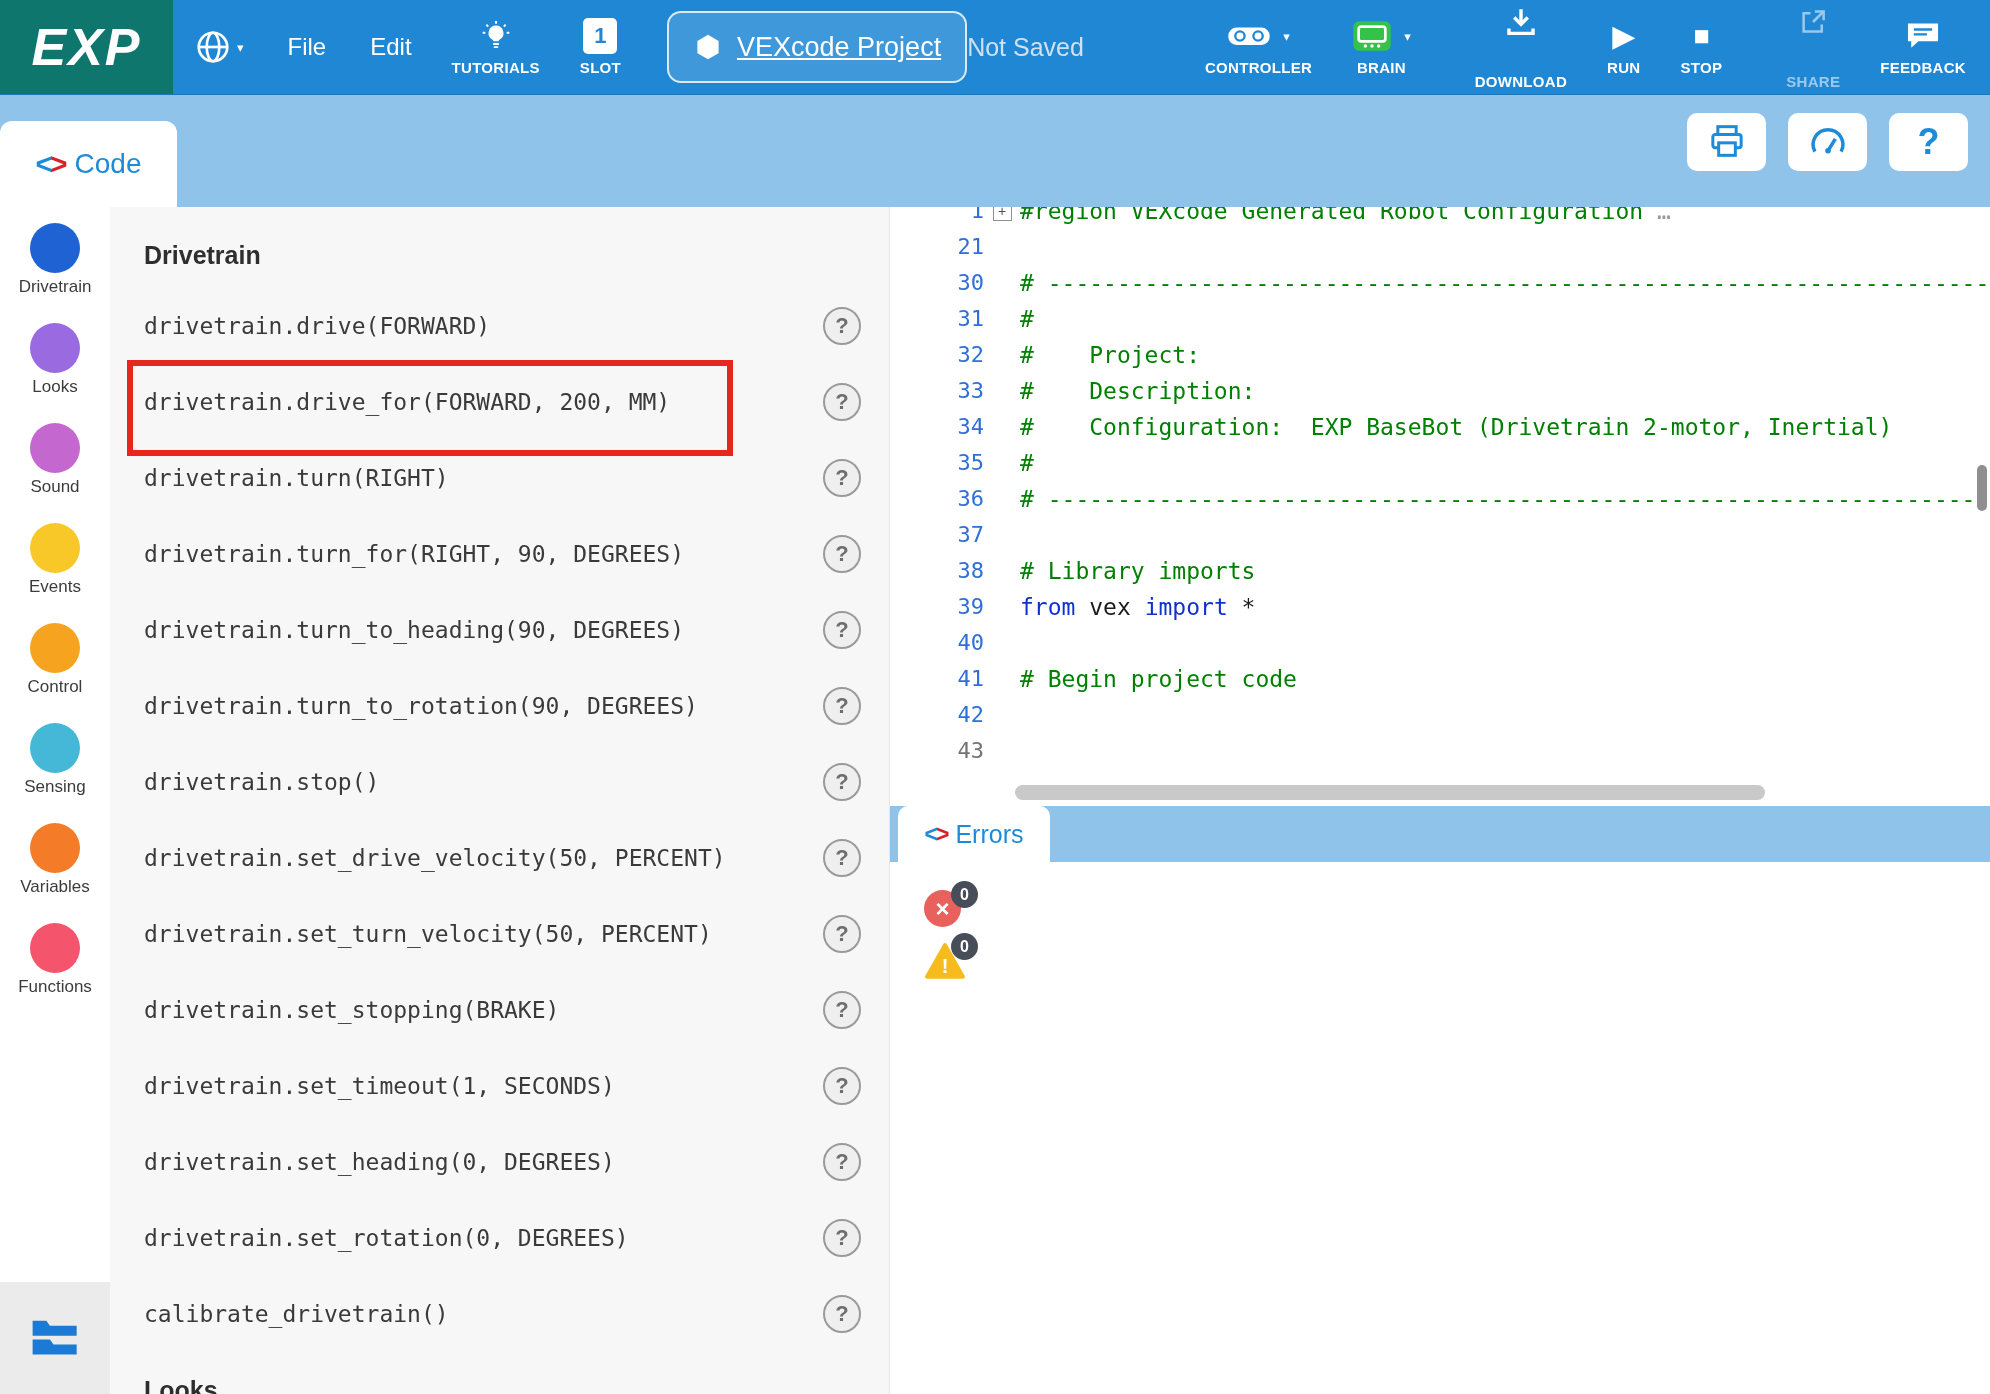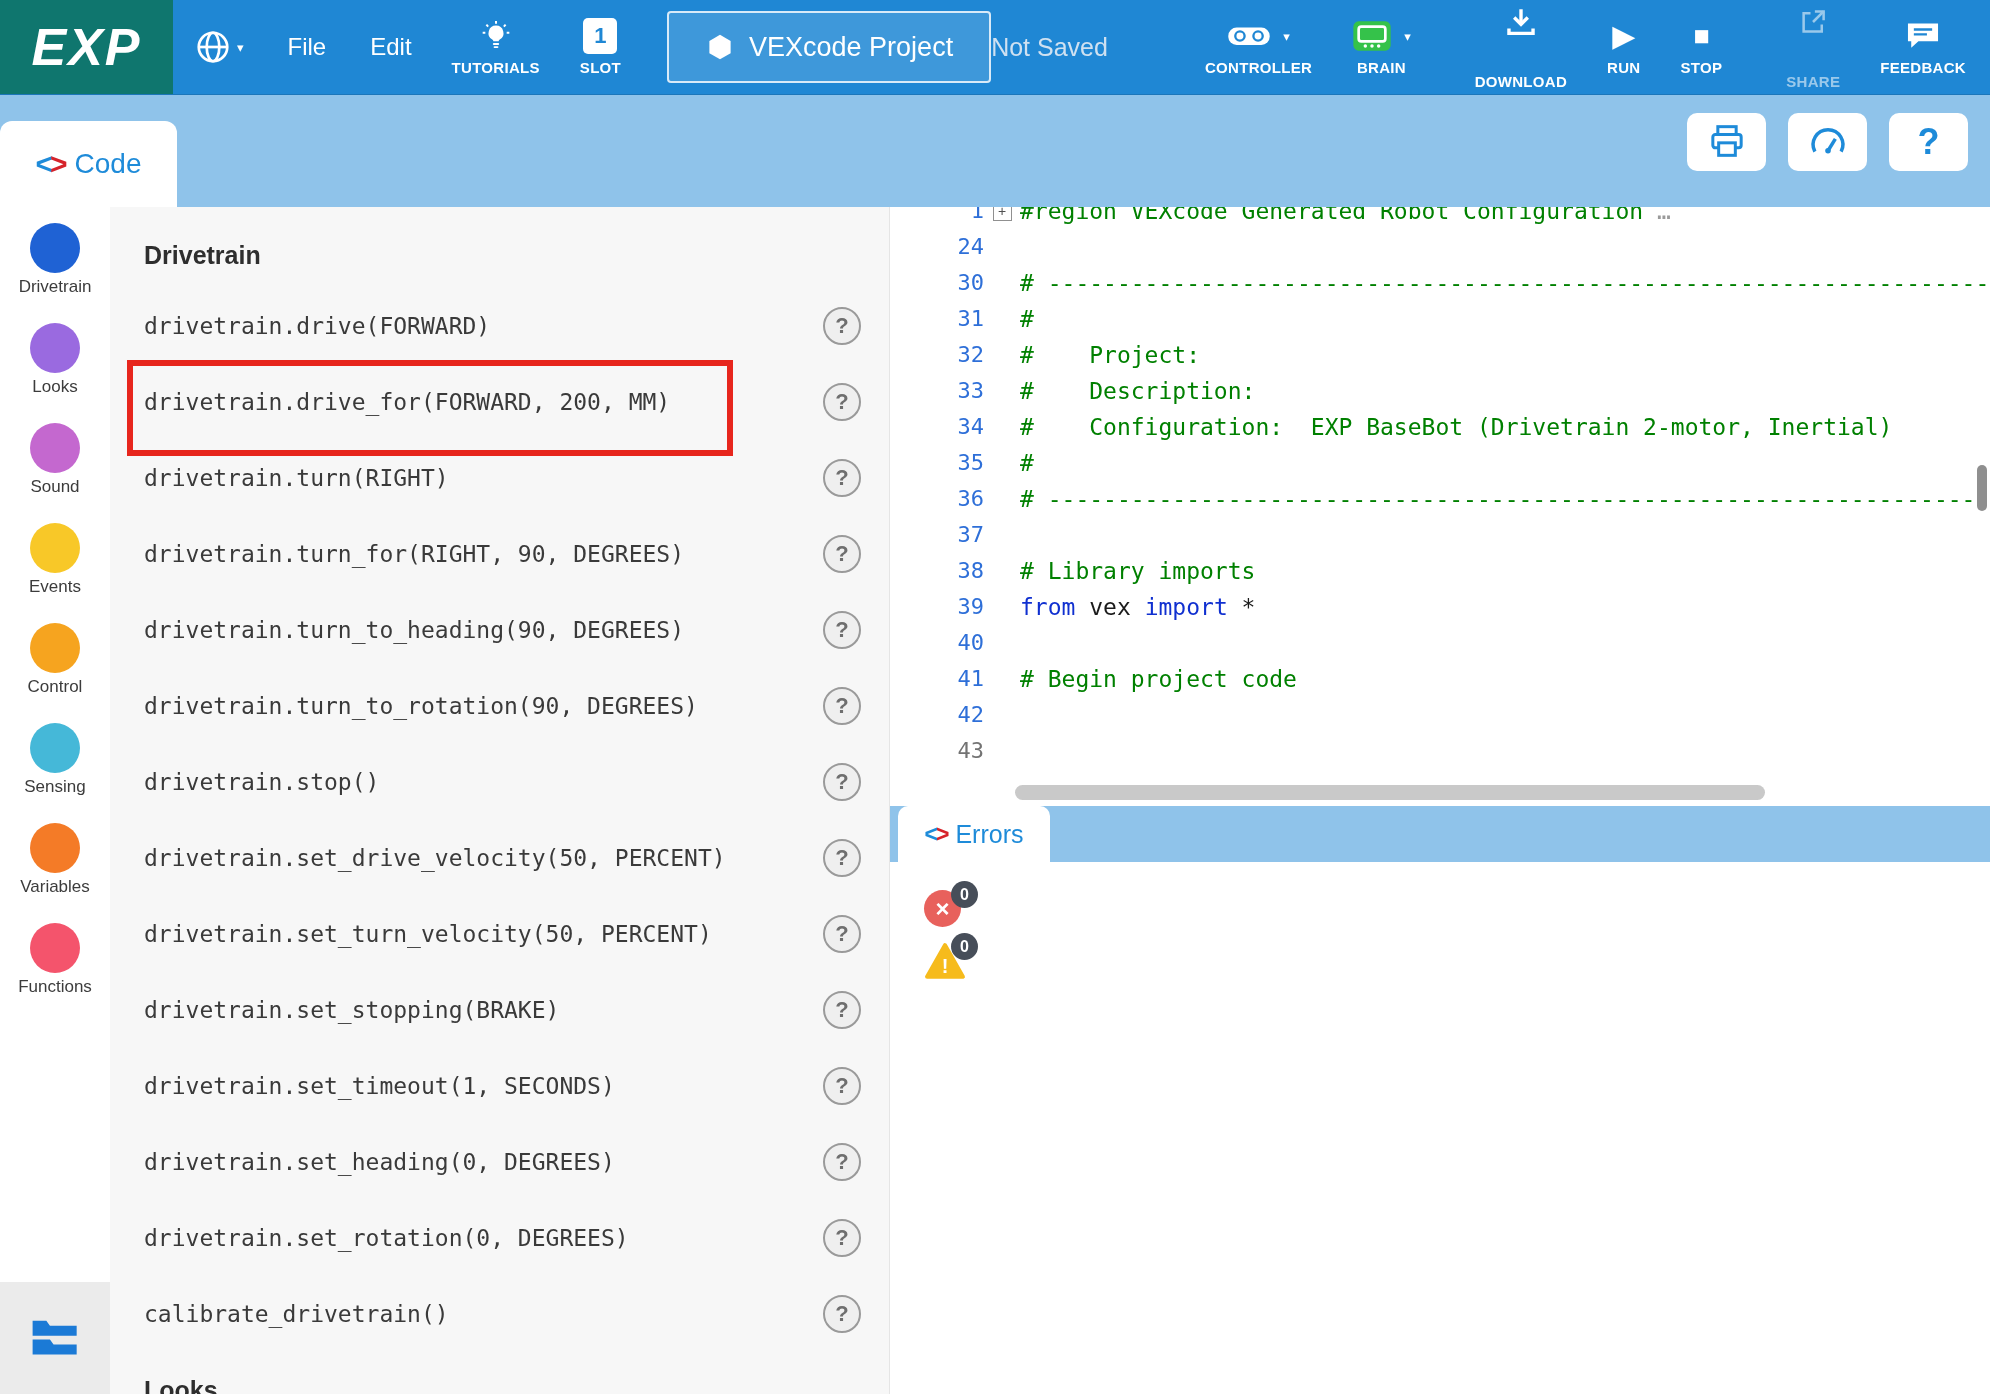--- a/index.html
+++ b/index.html
@@ -29,24 +29,24 @@
   }
   .tb-col.ml-lg { margin-left:64px;gap:28px; }
   .tb-col.disabled { opacity:.55; cursor:default; }
   .icon-row { display:flex; align-items:center; gap:6px; height:36px; }
   .tb-label { font-size:15px; font-weight:700; margin-top:5px; letter-spacing:.3px; white-space:nowrap; }
   .slot-badge {
     width:34px; height:36px; background:#fff; border-radius:5px; color:#1f87d4;
     font-size:22px; font-weight:700; display:flex; align-items:center; justify-content:center;
   }
   .project-btn {
-    margin-left:46px; height:72px; padding:0 36px; flex:none;
+    margin-left:46px; height:72px; padding:0 24px; flex:none;
     display:flex; align-items:center; gap:14px;
     background:rgba(255,255,255,.14); border:2px solid rgba(255,255,255,.8);
-    border-radius:4px; color:#fff; font-size:27px;
+    border-radius:14px; color:#fff; font-size:27px;text-decoration:underline;
   }
   .save-status { font-size:25px; color:#cfe1f1; white-space:nowrap; flex:none; }
   .tb-spacer { flex:1 1 0; min-width:10px; }
   .play-glyph { font-size:30px; line-height:36px; }
   .stop-glyph { font-size:27px; line-height:36px; }
 
   
   .subheader { height:112px; background:#8fc3ea; position:relative; }
   .code-tab {
     position:absolute; left:0; bottom:0; width:177px; height:86px; background:#fff;
@@ -396,21 +396,21 @@
       <div class="editor">
         <div class="editor-lines" id="editor-lines">
             <div class="line">
               <span class="ln">1</span>
               <span class="fold-col">
                 <span class="fold-box">+</span>
               </span>
               <span class="code"><span class="comment">#region VEXcode Generated Robot Configuration</span><span class="dim"> …</span></span>
             </div>
             <div class="line">
-              <span class="ln">24</span>
+              <span class="ln">21</span>
               <span class="fold-col"></span>
               <span class="code"></span>
             </div>
             <div class="line">
               <span class="ln">30</span>
               <span class="fold-col"></span>
               <span class="code"><span class="comment"># ---------------------------------------------------------------------------------------------------</span></span>
             </div>
             <div class="line">
               <span class="ln">31</span>

